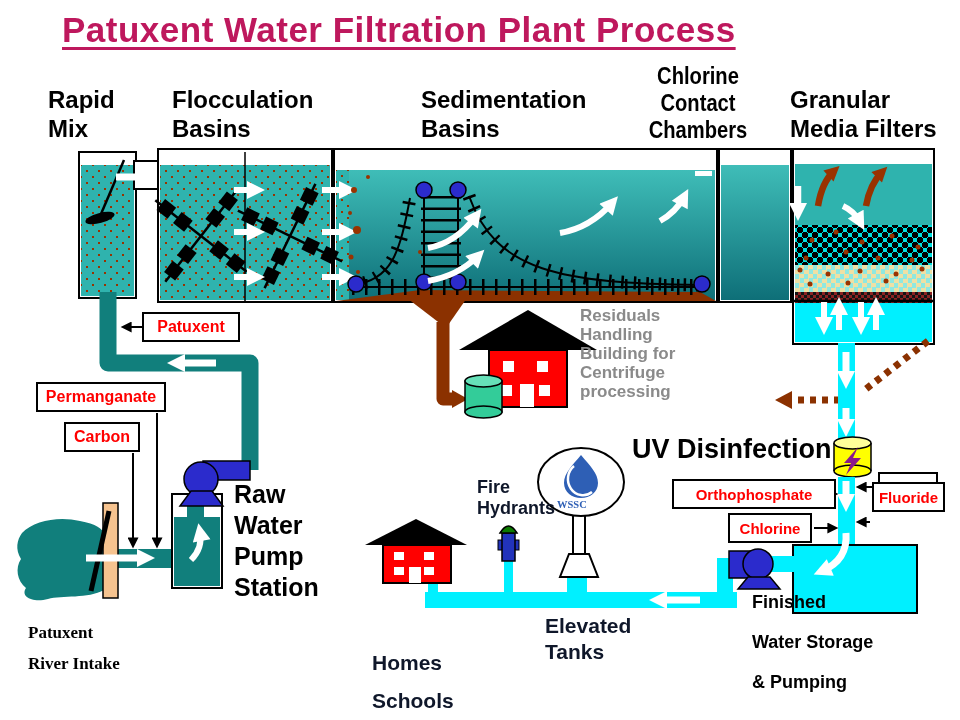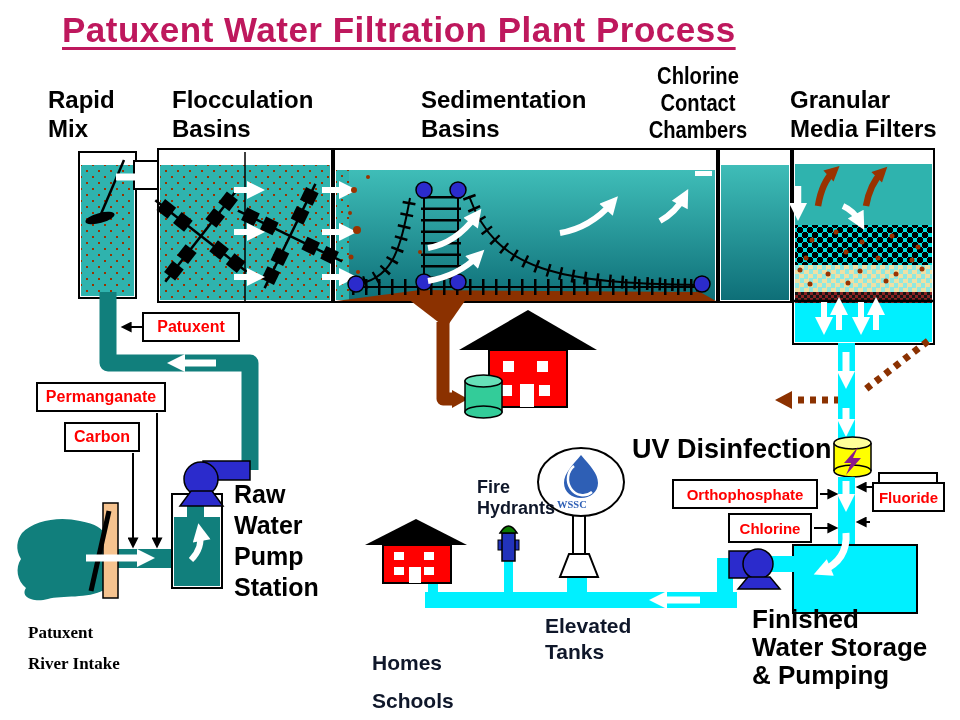--- a/index.html
+++ b/index.html
@@ -307,33 +307,38 @@
       <polygon points="560,577 598,577 589,554 569,554" fill="#fff" stroke="#000" stroke-width="2"></polygon>
       <ellipse cx="581" cy="482" rx="43" ry="34" fill="#fff" stroke="#000" stroke-width="2"></ellipse>
       <path d="M581,455 C590,466 598,473 598,483 C598,492 590,498 581,498 C572,498 564,492 564,483 C564,473 572,466 581,455 Z" fill="#2E5FB5"></path>
       <path d="M574,466 A13,14 0 1 0 592,492" stroke="#fff" stroke-width="2.5" fill="none"></path>
     </g>
   </svg>
 
   <div class="chembox" style="left:142px;top:312px;width:98px;height:30px;font-size:16px;">Patuxent</div>
   <div class="chembox" style="left:36px;top:382px;width:130px;height:30px;font-size:16px;">Permanganate</div>
   <div class="chembox" style="left:64px;top:422px;width:76px;height:30px;font-size:16px;">Carbon</div>
-  <div class="chembox" style="left:672px;top:479px;width:146px;height:30px;font-size:15px;">Orthophosphate</div>
+  <div class="chembox" style="left:672px;top:479px;width:164px;height:30px;font-size:15px;">Orthophosphate</div>
   <div class="chembox" style="left:728px;top:513px;width:84px;height:30px;font-size:15px;">Chlorine</div>
   <div class="chembox" style="left:878px;top:472px;width:60px;height:39px;font-size:15px;">Lime</div>
   <div class="chembox" style="left:872px;top:482px;width:73px;height:30px;font-size:15px;">Fluoride</div>
 
   <div class="lbl" style="left:234px;top:479px;font-size:25px;line-height:31px;">Raw
 Water
 Pump
 Station</div>
   <div class="lbl" style="left:28px;top:617px;font-size:17px;line-height:31px;font-family:Liberation Serif, serif;">Patuxent
 River Intake</div>
+  <div class="lbl gray" style="left:580px;top:306px;font-size:17px;line-height:19px;">Residuals
+Handling
+Building for
+Centrifuge
+processing</div>
   <div class="lbl" style="left:632px;top:434px;font-size:27px;">UV Disinfection</div>
-  <div class="lbl" style="left:752px;top:605px;font-size:26px;line-height:28px;">Finished
+  <div class="lbl" style="left:752px;top:582px;font-size:18px;line-height:40px;">Finished
 Water Storage
 &amp; Pumping</div>
 
   <div class="lbl purple" style="left:477px;top:477px;font-size:18px;line-height:21px;">Fire
 Hydrants</div>
   <div class="lbl purple" style="left:372px;top:613px;font-size:21px;line-height:38px;margin-top:31px;">Homes
 Schools
 Businesses</div>
   <div class="lbl purple" style="left:545px;top:613px;font-size:21px;line-height:26px;">Elevated
 Tanks</div>

